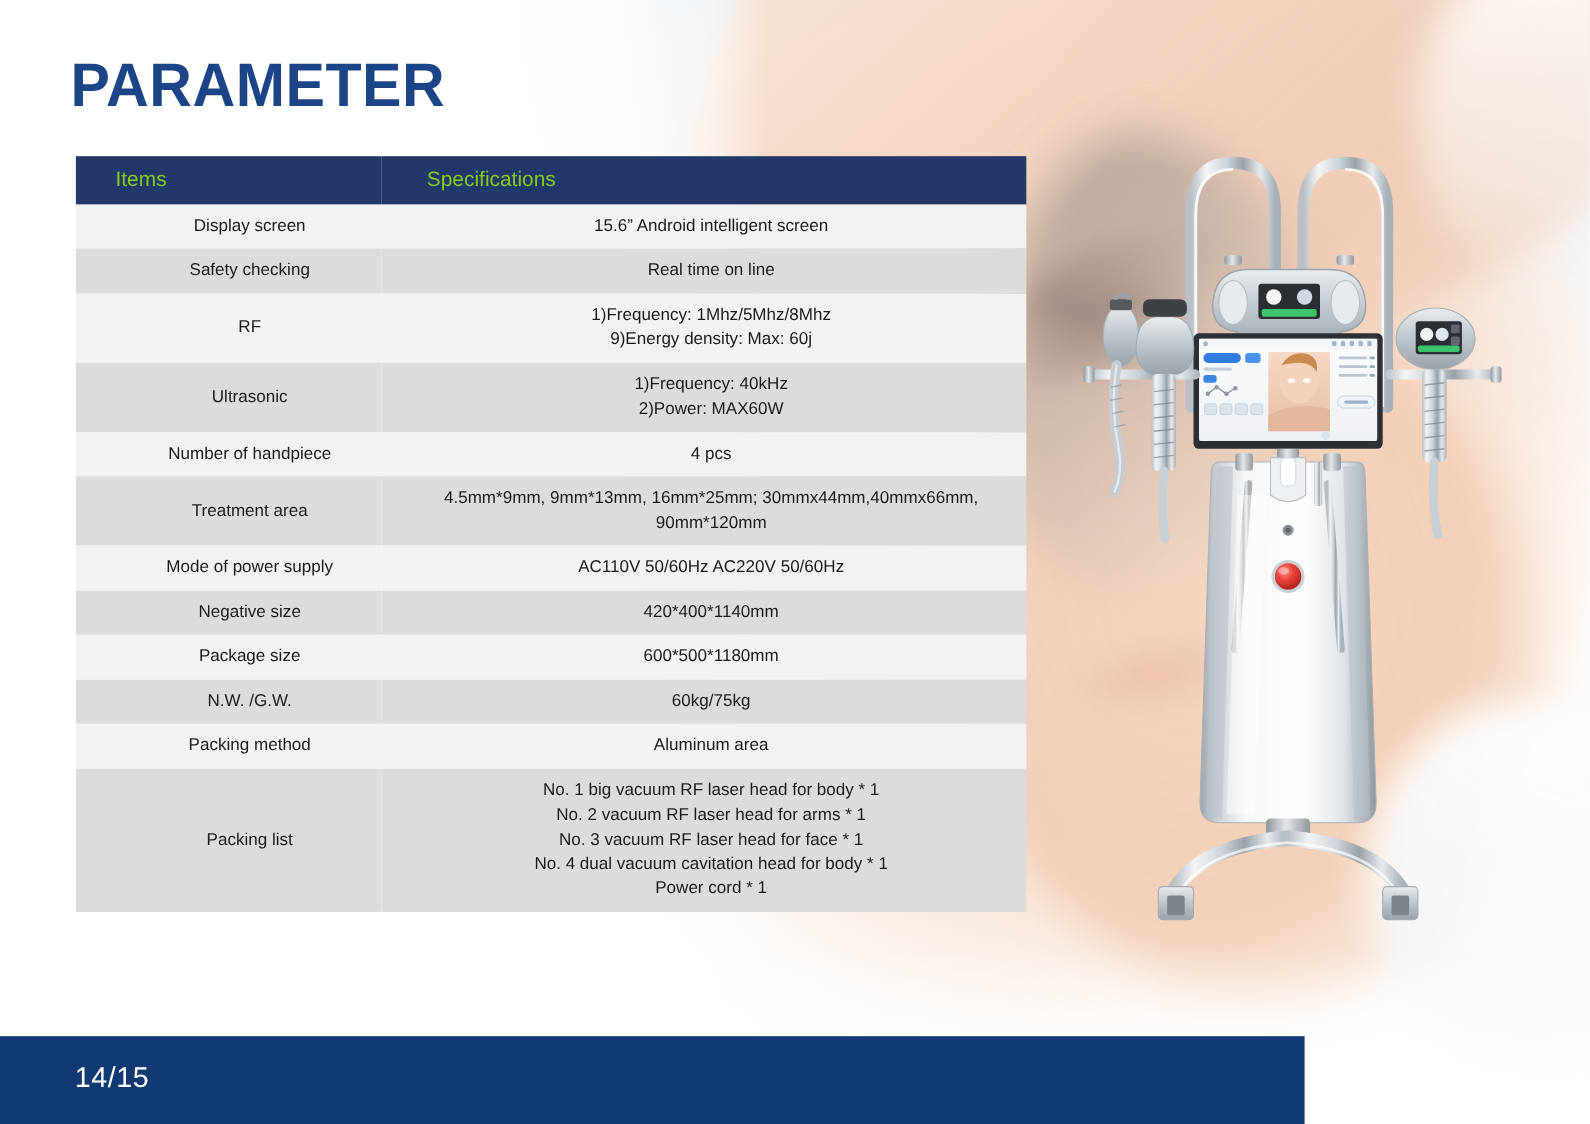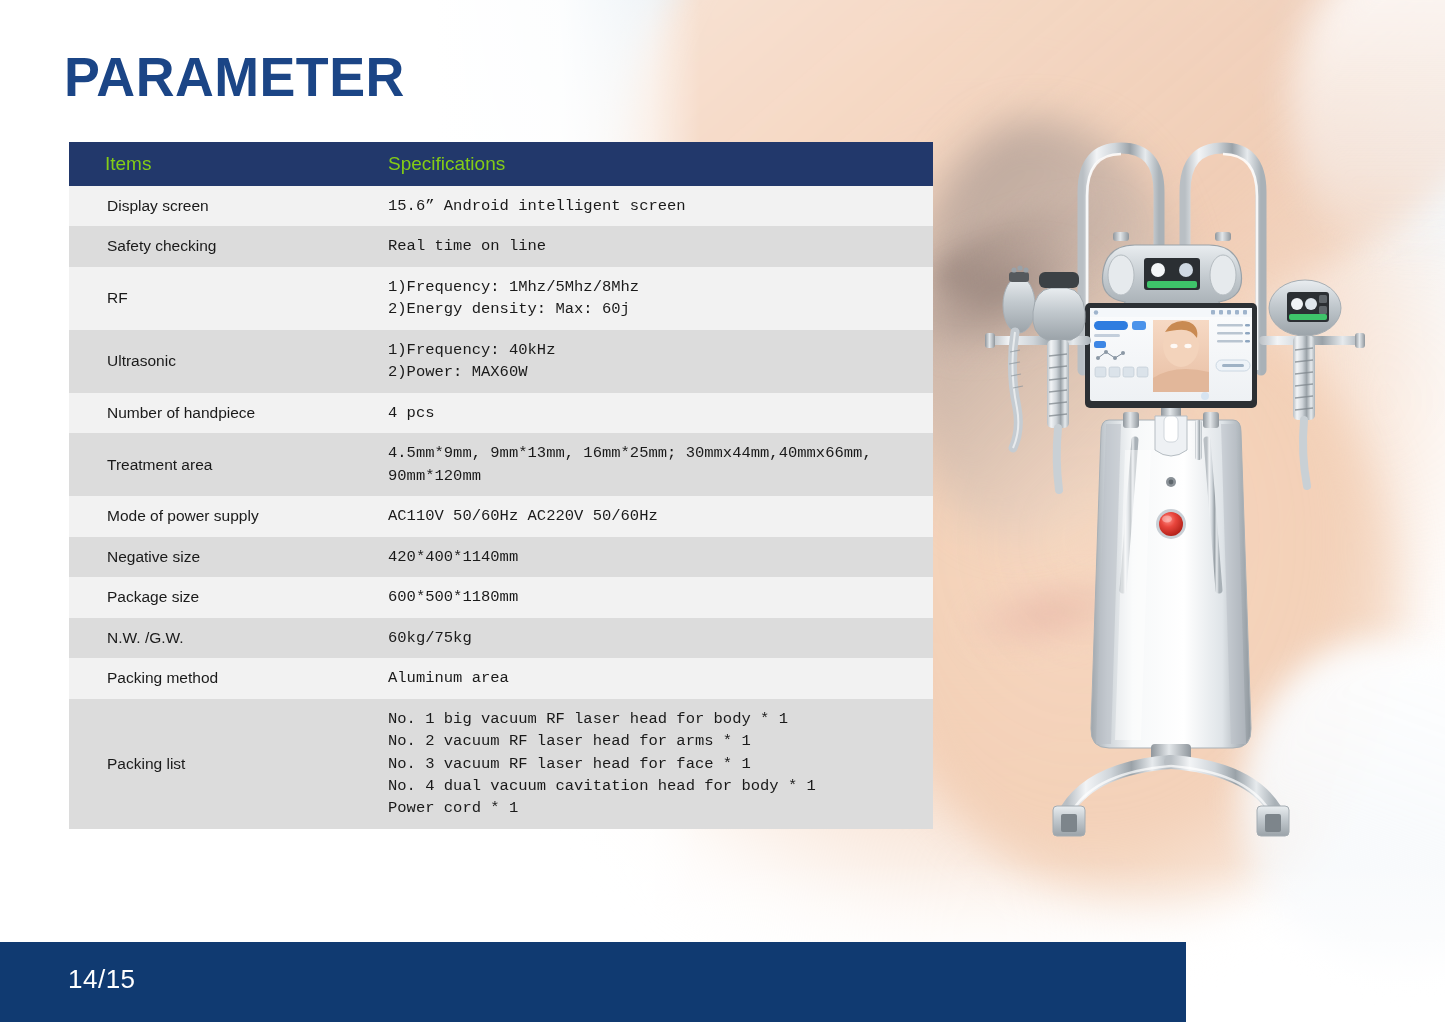--- a/index.html
+++ b/index.html
@@ -222,23 +222,24 @@
     vertical-align: middle;
   }
   .spec-table thead th.th-spec { padding-left: 41px; }
 
   .spec-table td {
     font-size: 15.5px;
     color: #1a1a1a;
     vertical-align: middle;
     padding: 9px 0;
     line-height: 1.45;
+    text-align: center;
   }
   .spec-table td.cell-item { padding-left: 38px; }
-  .spec-table td.cell-spec { padding-left: 41px; padding-right: 28px; font-family: Liberation Mono, monospace; }
+  .spec-table td.cell-spec { padding-left: 41px; padding-right: 28px; }
 
   .spec-table tbody tr.odd  td { background: #f2f2f2; }
   .spec-table tbody tr.even td { background: #dcdcdc; }
 
   .cell-spec .line { display: block; }
 
   
   .footer-bar {
     position: absolute;
     left: 0;
@@ -528,21 +529,21 @@
       <tr class="even">
         <td class="cell-item">Safety checking</td>
         <td class="cell-spec">
           <span class="line">Real time on line</span>
         </td>
       </tr>
       <tr class="odd">
         <td class="cell-item">RF</td>
         <td class="cell-spec">
           <span class="line">1)Frequency: 1Mhz/5Mhz/8Mhz</span>
-          <span class="line">2)Energy density: Max: 60j</span>
+          <span class="line">9)Energy density: Max: 60j</span>
         </td>
       </tr>
       <tr class="even">
         <td class="cell-item">Ultrasonic</td>
         <td class="cell-spec">
           <span class="line">1)Frequency: 40kHz</span>
           <span class="line">2)Power: MAX60W</span>
         </td>
       </tr>
       <tr class="odd">

